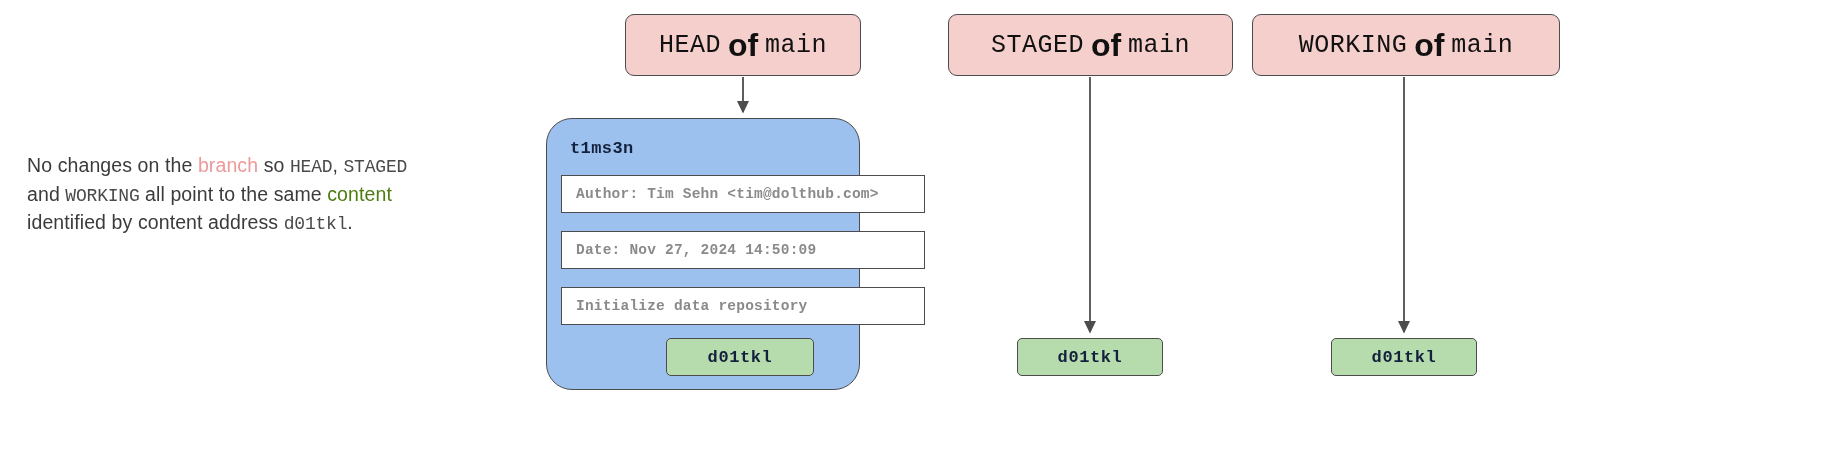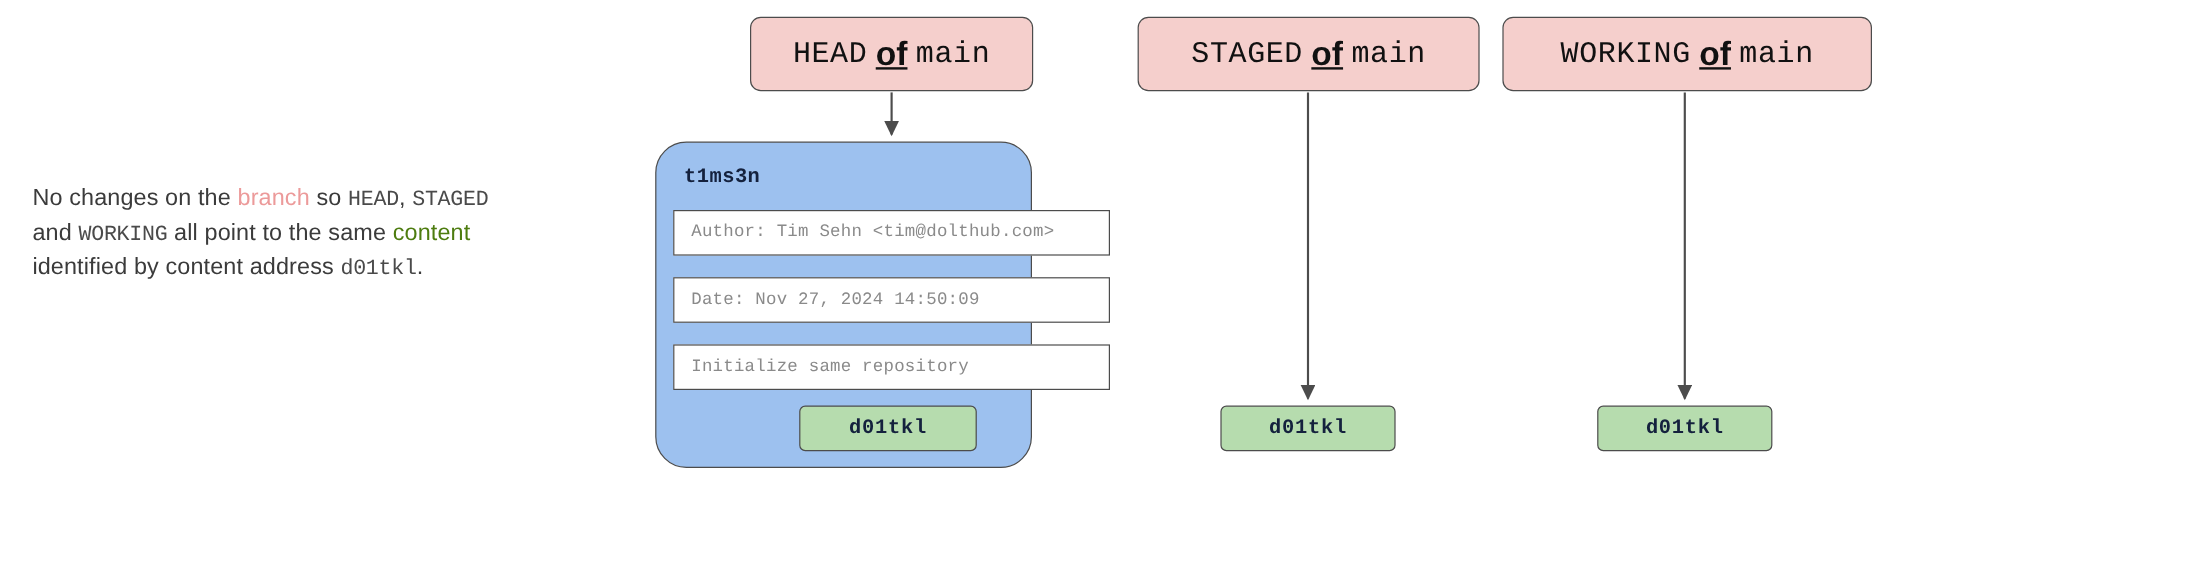--- a/index.html
+++ b/index.html
@@ -56,23 +56,22 @@
     white-space: nowrap;
   }
   .ref-box .rname {
     font-family: "Liberation Mono", monospace;
     font-size: 25px;
     letter-spacing: 0.5px;
   }
   .ref-box .rof {
     font-family: "Liberation Sans", sans-serif;
     font-weight: bold;
-    font-size: 28px;
+    font-size: 32px;
     padding: 0 7px;
-    text-decoration: underline;
   }
   .ref-box .rbranch {
     font-family: "Liberation Mono", monospace;
     font-size: 25px;
     letter-spacing: 0.5px;
   }
 
   #ref-head    { left: 625px;  top: 14px;  width: 236px; height: 62px; }
   #ref-staged  { left: 948px;  top: 14px;  width: 285px; height: 62px; }
   #ref-working { left: 1252px; top: 14px;  width: 308px; height: 62px; }
@@ -108,20 +107,21 @@
     background: #ffffff;
     border: 1.6px solid #4c4c4c;
     display: flex;
     align-items: center;
     padding-left: 14px;
     font-family: "Liberation Mono", monospace;
     font-size: 14.5px;
     color: #8a8a8a;
     letter-spacing: 0.2px;
     white-space: nowrap;
+    font-weight: bold;
   }
   #field-author  { top: 56px; }
   #field-date    { top: 112px; }
   #field-message { top: 168px; }
 
   
   .content-badge {
     position: absolute;
     box-sizing: border-box;
     background: #b6dcae;
@@ -181,20 +181,20 @@
     </defs>
     <line x1="743" y1="77" x2="743" y2="112" stroke="#4c4c4c" stroke-width="1.8" marker-end="url(#ah)"></line>
     <line x1="1090" y1="77" x2="1090" y2="332" stroke="#4c4c4c" stroke-width="1.8" marker-end="url(#ah)"></line>
     <line x1="1404" y1="77" x2="1404" y2="332" stroke="#4c4c4c" stroke-width="1.8" marker-end="url(#ah)"></line>
   </svg>
 
   <div id="commit-card">
     <div id="commit-hash-label">t1ms3n</div>
     <div class="commit-field" id="field-author">Author: Tim Sehn &lt;tim@dolthub.com&gt;</div>
     <div class="commit-field" id="field-date">Date: Nov 27, 2024 14:50:09</div>
-    <div class="commit-field" id="field-message">Initialize same repository</div>
+    <div class="commit-field" id="field-message">Initialize data repository</div>
   </div>
 
   <div class="content-badge" id="badge-head">d01tkl</div>
   <div class="content-badge" id="badge-staged">d01tkl</div>
   <div class="content-badge" id="badge-working">d01tkl</div>
 
 </div>
 
 </body></html>

